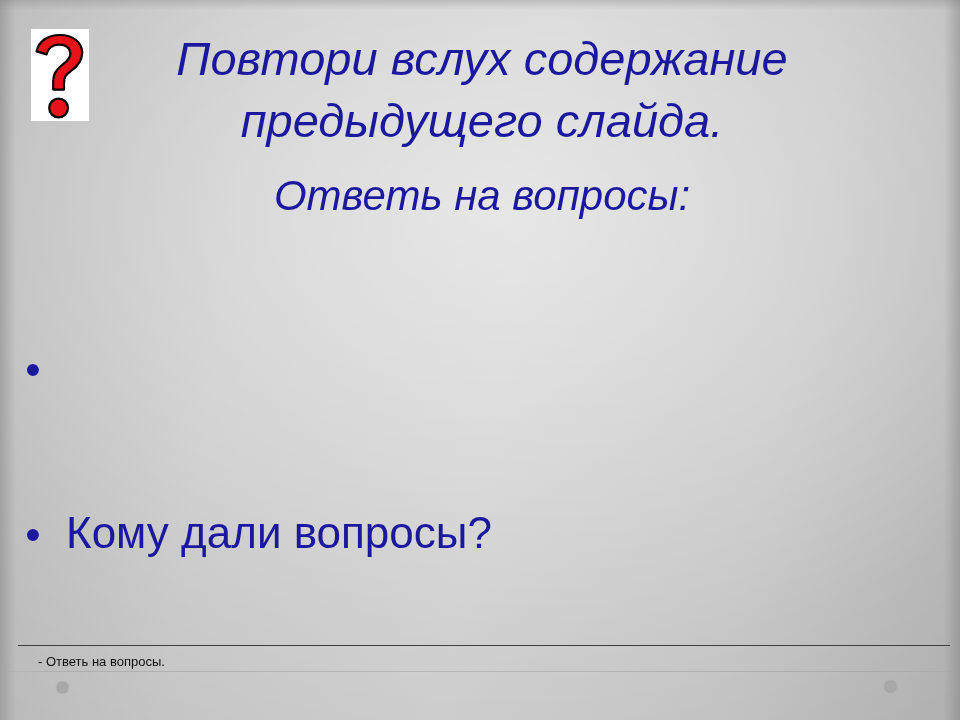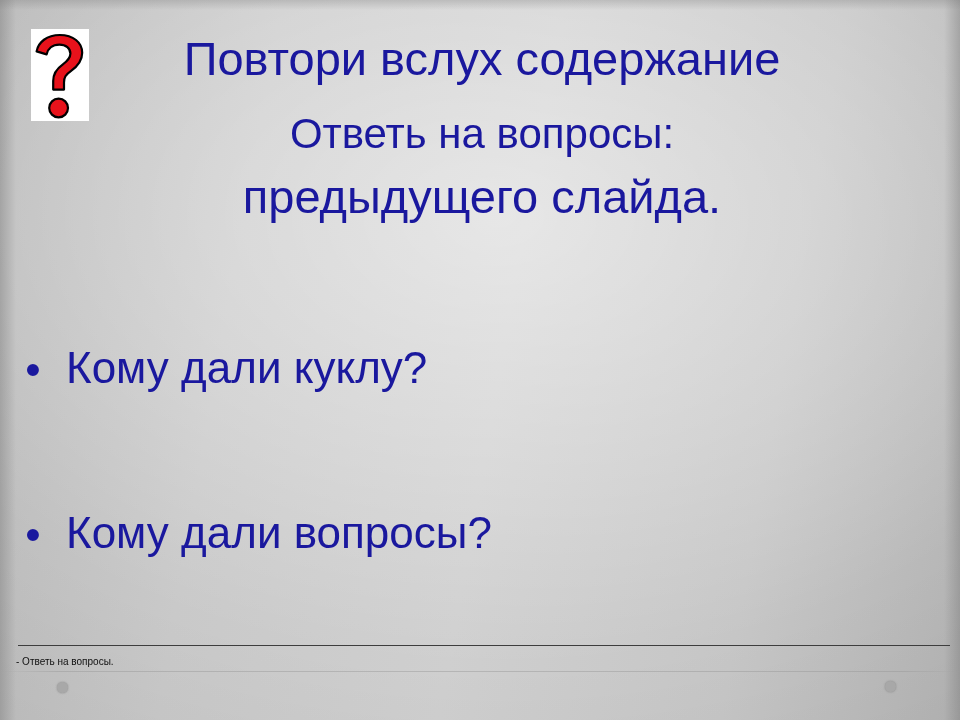--- a/index.html
+++ b/index.html
@@ -75,20 +75,21 @@
     width: 812px;
     text-align: center;
     color: #1a189e;
     font-size: 47px;
     line-height: 62px;
     letter-spacing: 0px;
     white-space: nowrap;
   }
   .title-line {
     display: block;
+    font-style: italic;
   }
   #title-line-3 {
     font-size: 42px;
     line-height: 64px;
     padding-top: 12px;
   }
 
   
   #bullet-list {
     position: absolute;
@@ -121,24 +122,24 @@
   #footer-rule {
     position: absolute;
     left: 18px;
     right: 10px;
     top: 645px;
     height: 0;
     border-top: 1px solid #3d3d3d;
   }
   #footer-note {
     position: absolute;
-    left: 16px;
+    left: 38px;
     top: 652px;
     color: #101010;
-    font-size: 10px;
+    font-size: 13px;
     line-height: 20px;
     white-space: nowrap;
   }
 
   
   .deco-dot {
     position: absolute;
     width: 11px;
     height: 11px;
     border-radius: 50%;
@@ -185,28 +186,27 @@
                  C33.0 48.4 34.6 45.8 39.8 42.2
                  C47.4 36.8 51.2 31.6 51.2 23.8
                  C51.2 13.4 42.2 6.0 28.8 6.0 Z"></path>
         <circle cx="27.6" cy="79.0" r="9.4"></circle>
       </g>
     </svg>
   </div>
 
   <div id="title-block">
     <span class="title-line" id="title-line-1">Повтори вслух содержание</span>
+    <span class="title-line" id="title-line-2">предыдущего слайда.</span>
     <span class="title-line" id="title-line-3">Ответь на вопросы:</span>
-    <span class="title-line" id="title-line-2">предыдущего слайда.</span>
   </div>
 
   <div id="bullet-list">
     <div class="bullet-row">
       <span class="bullet-marker">•</span>
-      <span class="bullet-text">Кому дали куклу?</span>
     </div>
     <div class="bullet-row">
       <span class="bullet-marker">•</span>
       <span class="bullet-text">Кому дали вопросы?</span>
     </div>
   </div>
 
   <div id="footer-rule"></div>
   <div id="footer-note">- Ответь на вопросы.</div>
 

